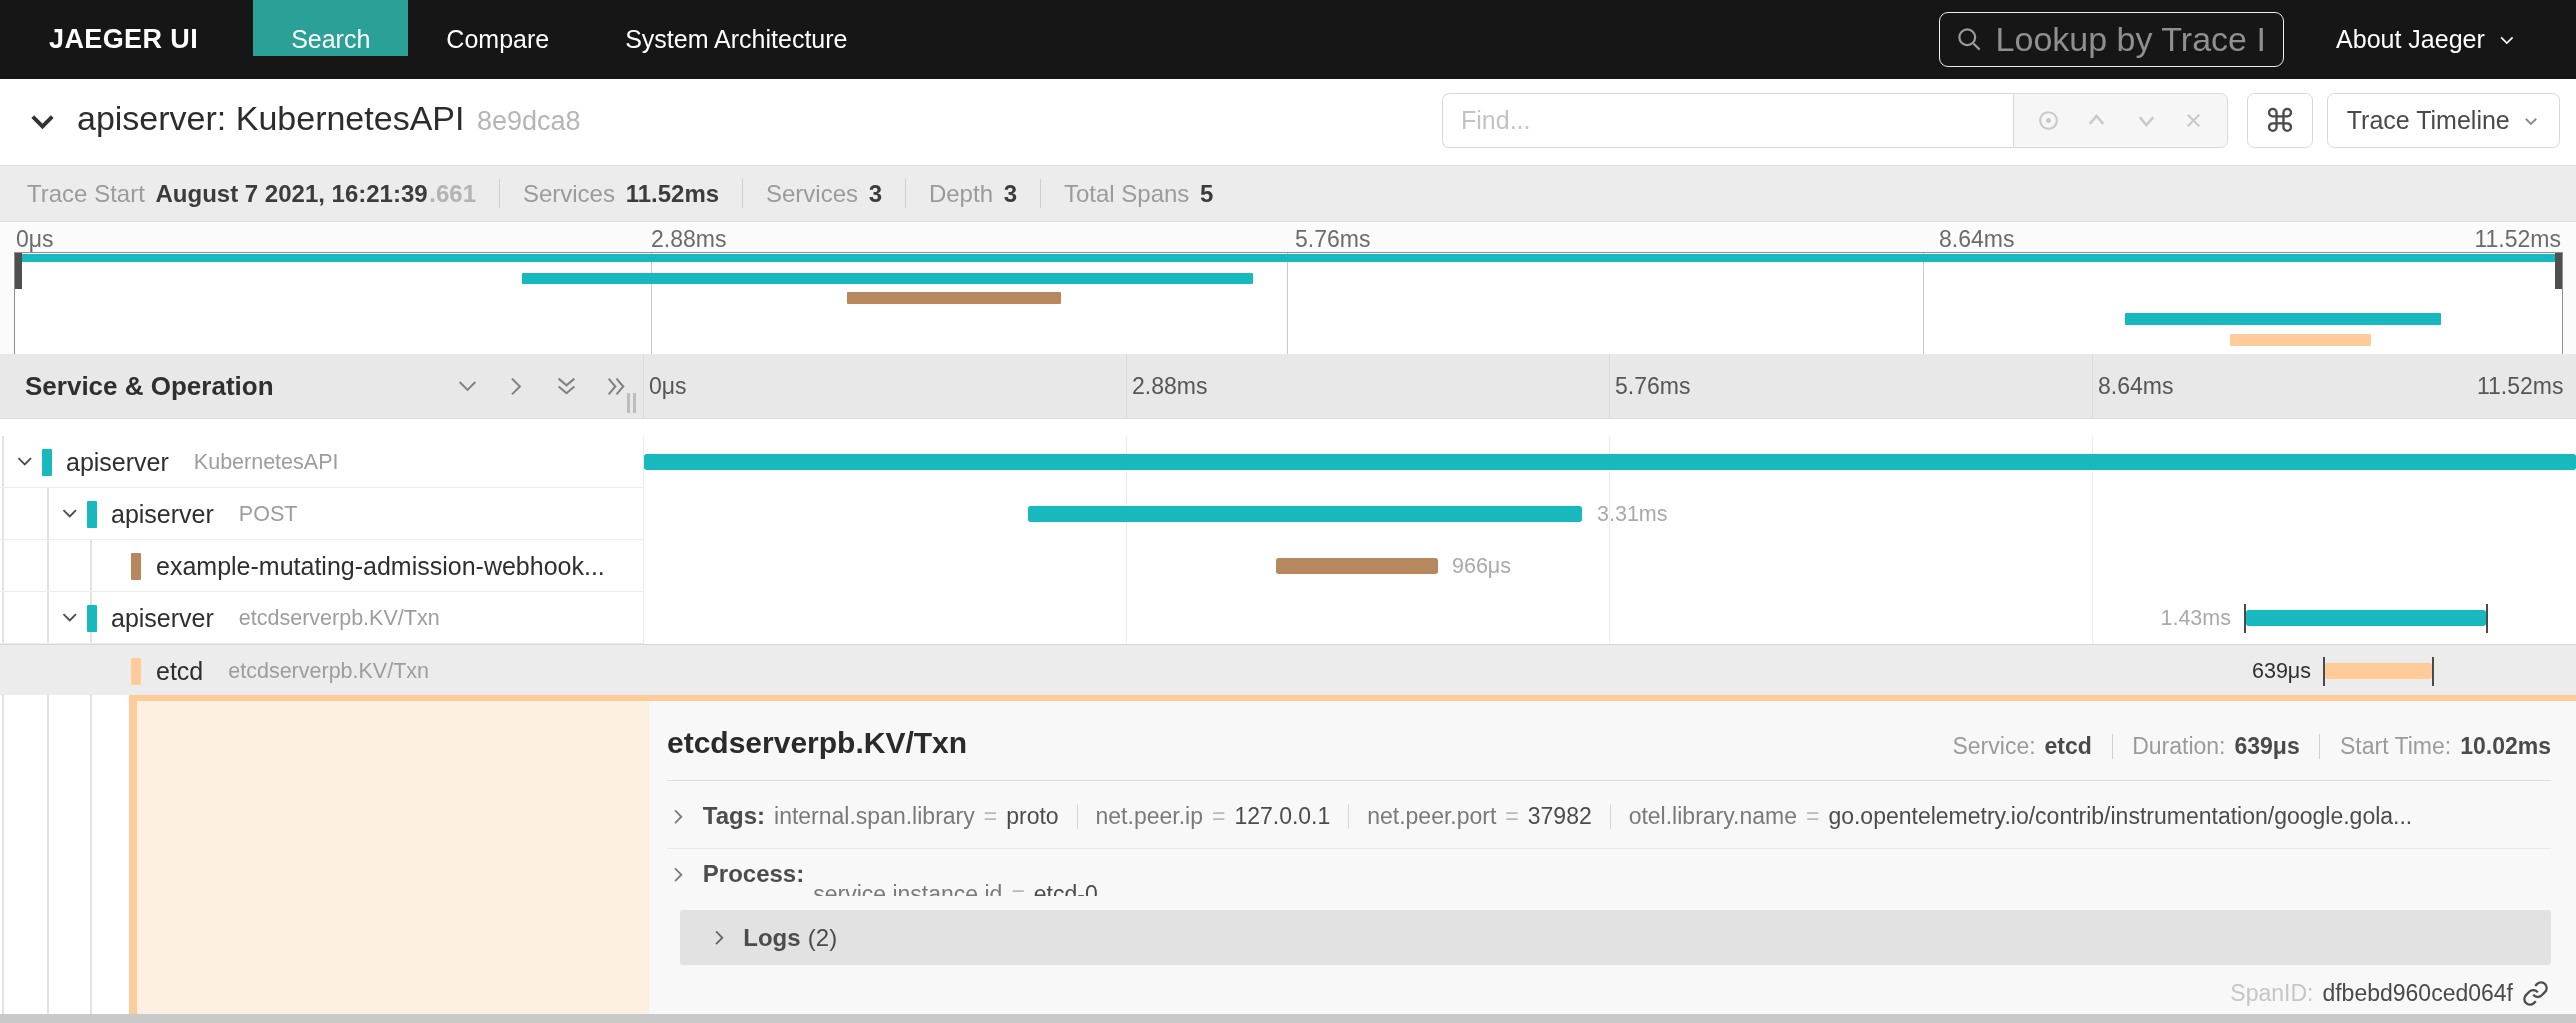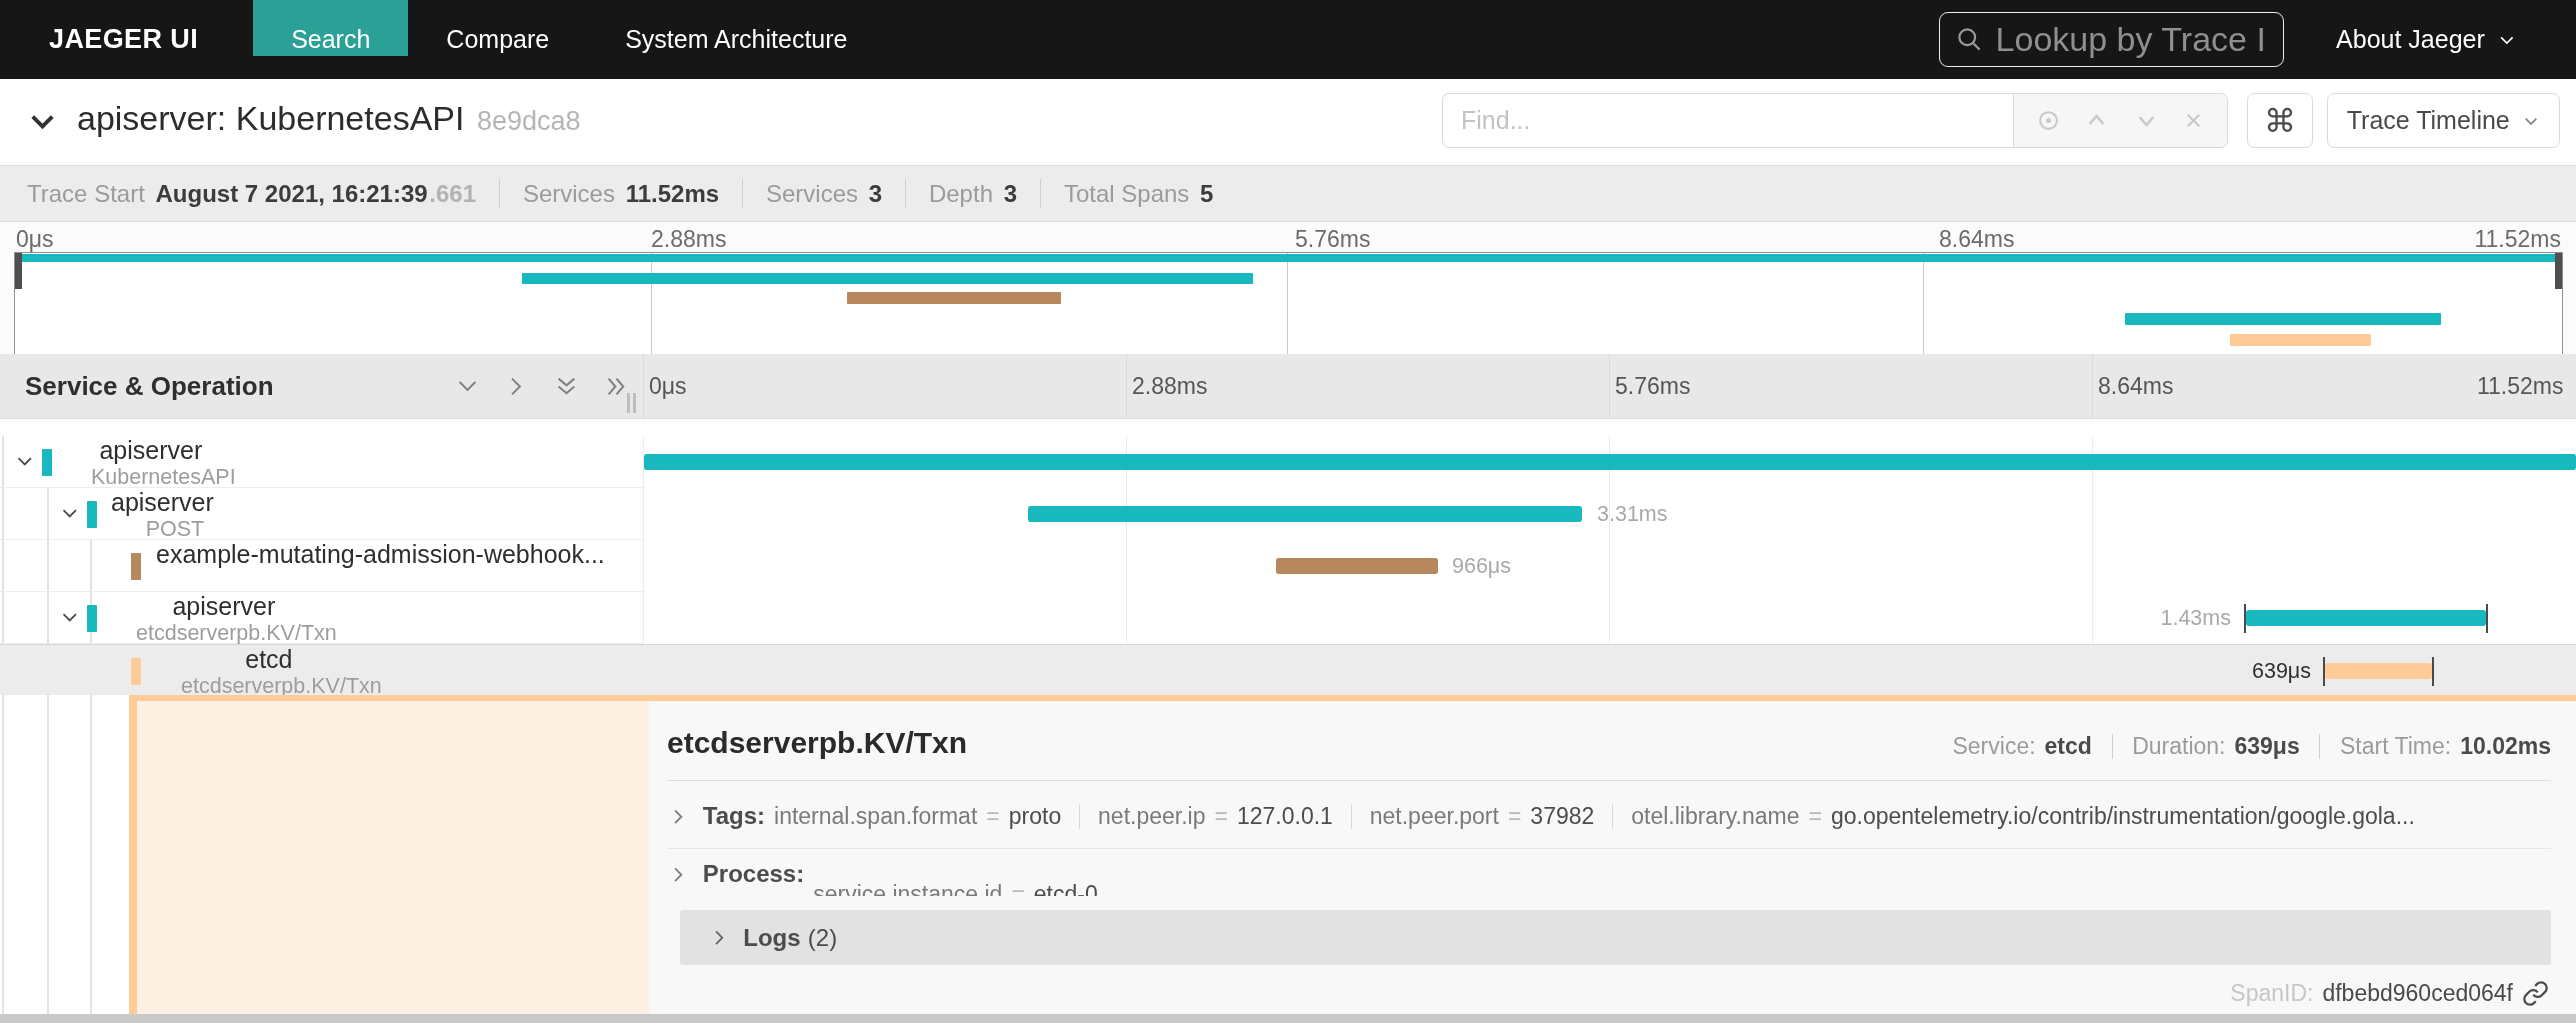--- a/index.html
+++ b/index.html
@@ -62,21 +62,21 @@
   
   .rows { position:absolute; left:0; top:436px; width:2576px; height:259px; background:#fff; }
   .rows .vline { background:#ebebeb; }
   .guide { position:absolute; width:1.8px; background:#e2e2e2; }
   .srow { position:absolute; left:0; width:2576px; height:52px; }
   .srow.selected { background:#ececec; border-top:0.9px solid #d6d6d6; }
   .name-cell { position:absolute; left:0; top:0; width:644px; height:52px; cursor:pointer; }
   .name-cell.bordered { border-bottom:0.9px solid #ededed; }
   .nc-chevron { position:absolute; top:15px; color:#4a4a4a; }
   .nc-bar { position:absolute; top:12.5px; width:9.8px; height:27px; border-radius:0.9px; }
-  .nc-text { position:absolute; top:0; height:52px; display:flex; align-items:center; white-space:nowrap; overflow:hidden; max-width:483px;flex-direction:column; }
+  .nc-text { position:absolute; top:0; height:52px; display:flex; align-items:center; white-space:nowrap; overflow:hidden; max-width:483px; }
   .nc-svc { font-size:25px; color:#2e2e2e; }
   .nc-op { font-size:21.5px; color:#9d9d9d; margin-left:25px; }
   .time-cell { position:absolute; left:644px; top:0; width:1932px; height:52px; cursor:pointer; }
   .tbar { position:absolute; top:18px; height:16px; border-radius:2.7px; }
   .etick { position:absolute; top:-6.3px; width:1.8px; height:29px; background:#4a4a4a; }
   .dur { position:absolute; top:0; height:52px; line-height:52px; font-size:21.5px; color:#a9a9a9; white-space:nowrap; }
   .dur.dark { color:#2f2f2f; }
 
   
   .detail { position:absolute; left:0; top:695px; width:2576px; height:319px; }
@@ -390,21 +390,21 @@
       <div class="d-divider"></div>
       <div class="d-row tags">
         <span class="d-chev">
             <svg width="21.5" height="21.5" viewBox="0 0 24 24" fill="none" stroke="#7c7c7c" stroke-width="2">
               <polyline points="9,5 16,12 9,19"></polyline>
             </svg>
           </span>
         <span class="d-sec-label">Tags:</span>
         <span id="tags-host" style="display:flex;align-items:center;overflow:hidden;">
             <div class="kv">
-              <span class="k">internal.span.format</span>
+              <span class="k">internal.span.library</span>
               <span class="eq">=</span>
               <span class="v">proto</span>
             </div>
             <div class="kv-sep"></div>
             <div class="kv">
               <span class="k">net.peer.ip</span>
               <span class="eq">=</span>
               <span class="v">127.0.0.1</span>
             </div>
             <div class="kv-sep"></div>

